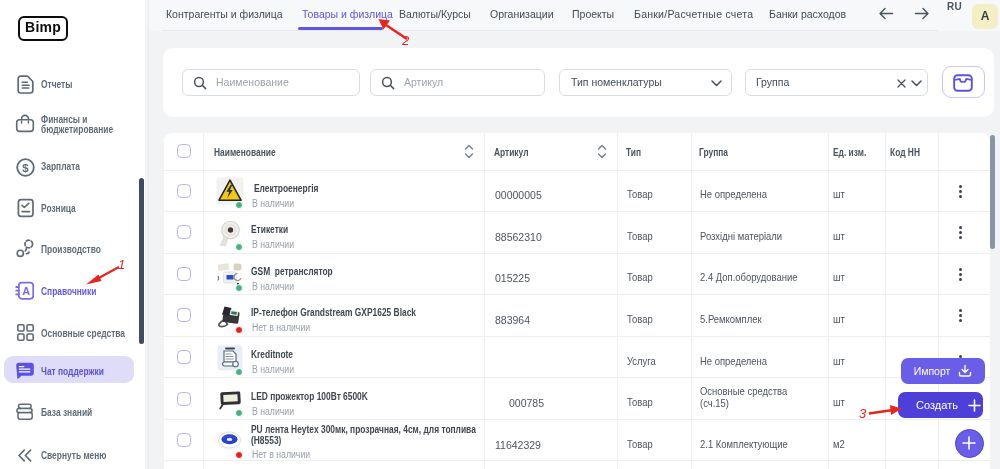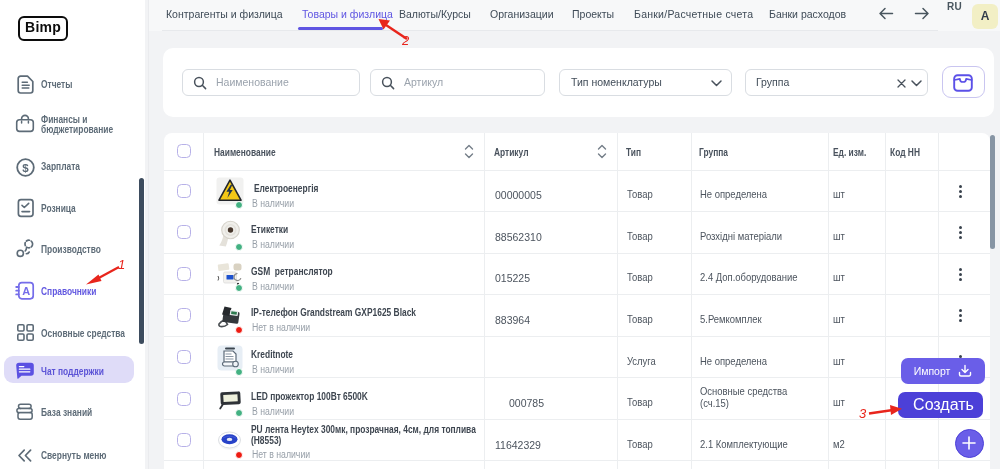--- a/index.html
+++ b/index.html
@@ -53,21 +53,21 @@
 .gdot { background:#43b182; }
 .rdot { background:#ee1b12; }
 .dots { position:absolute; left:959px; width:4px; }
 .dots div { width:3px; height:3px; border-radius:50%; background:#39424d; margin-bottom:2px; }
 #main-scroll { left:990px; top:135px; width:5px; height:114px; background:#8795a4; border-radius:3px; }
 
 
 #btn-import { left:901px; top:358px; width:84px; height:26px; background:#6a5ee8; border-radius:7px; color:#fff;
   font-size:10.5px; display:flex; align-items:center; justify-content:center; gap:8px; }
 #btn-create { left:898px; top:392px; width:85px; height:26px; background:#4c40d8; border-radius:7px; color:#fff;
-  font-size:16px; display:flex; align-items:center; justify-content:center; gap:10px;padding-left:16px; }
+  font-size:11px; display:flex; align-items:center; justify-content:center; gap:10px;padding-left:16px; }
 #btn-plus { left:955px; top:429px; width:29px; height:29px; background:#6a5ee8; border:1.5px solid #4c40d8; border-radius:50%; }
 </style>
 </head>
 <body>
 
 <div id="sidebar" class="abs"></div>
 <div id="sbline" class="abs"></div>
 <div id="logo" class="abs">Bimp</div>
 
 <div id="chatbg" class="abs"></div>

